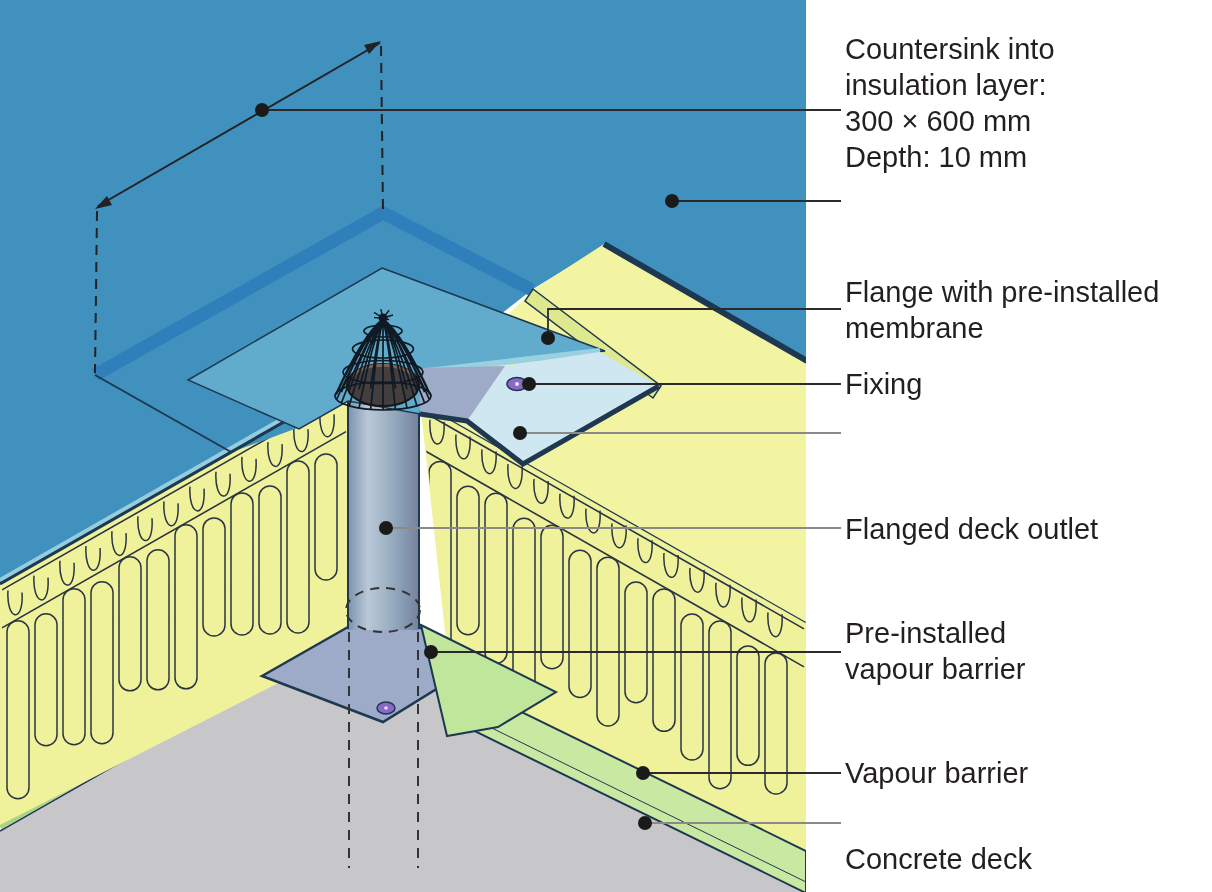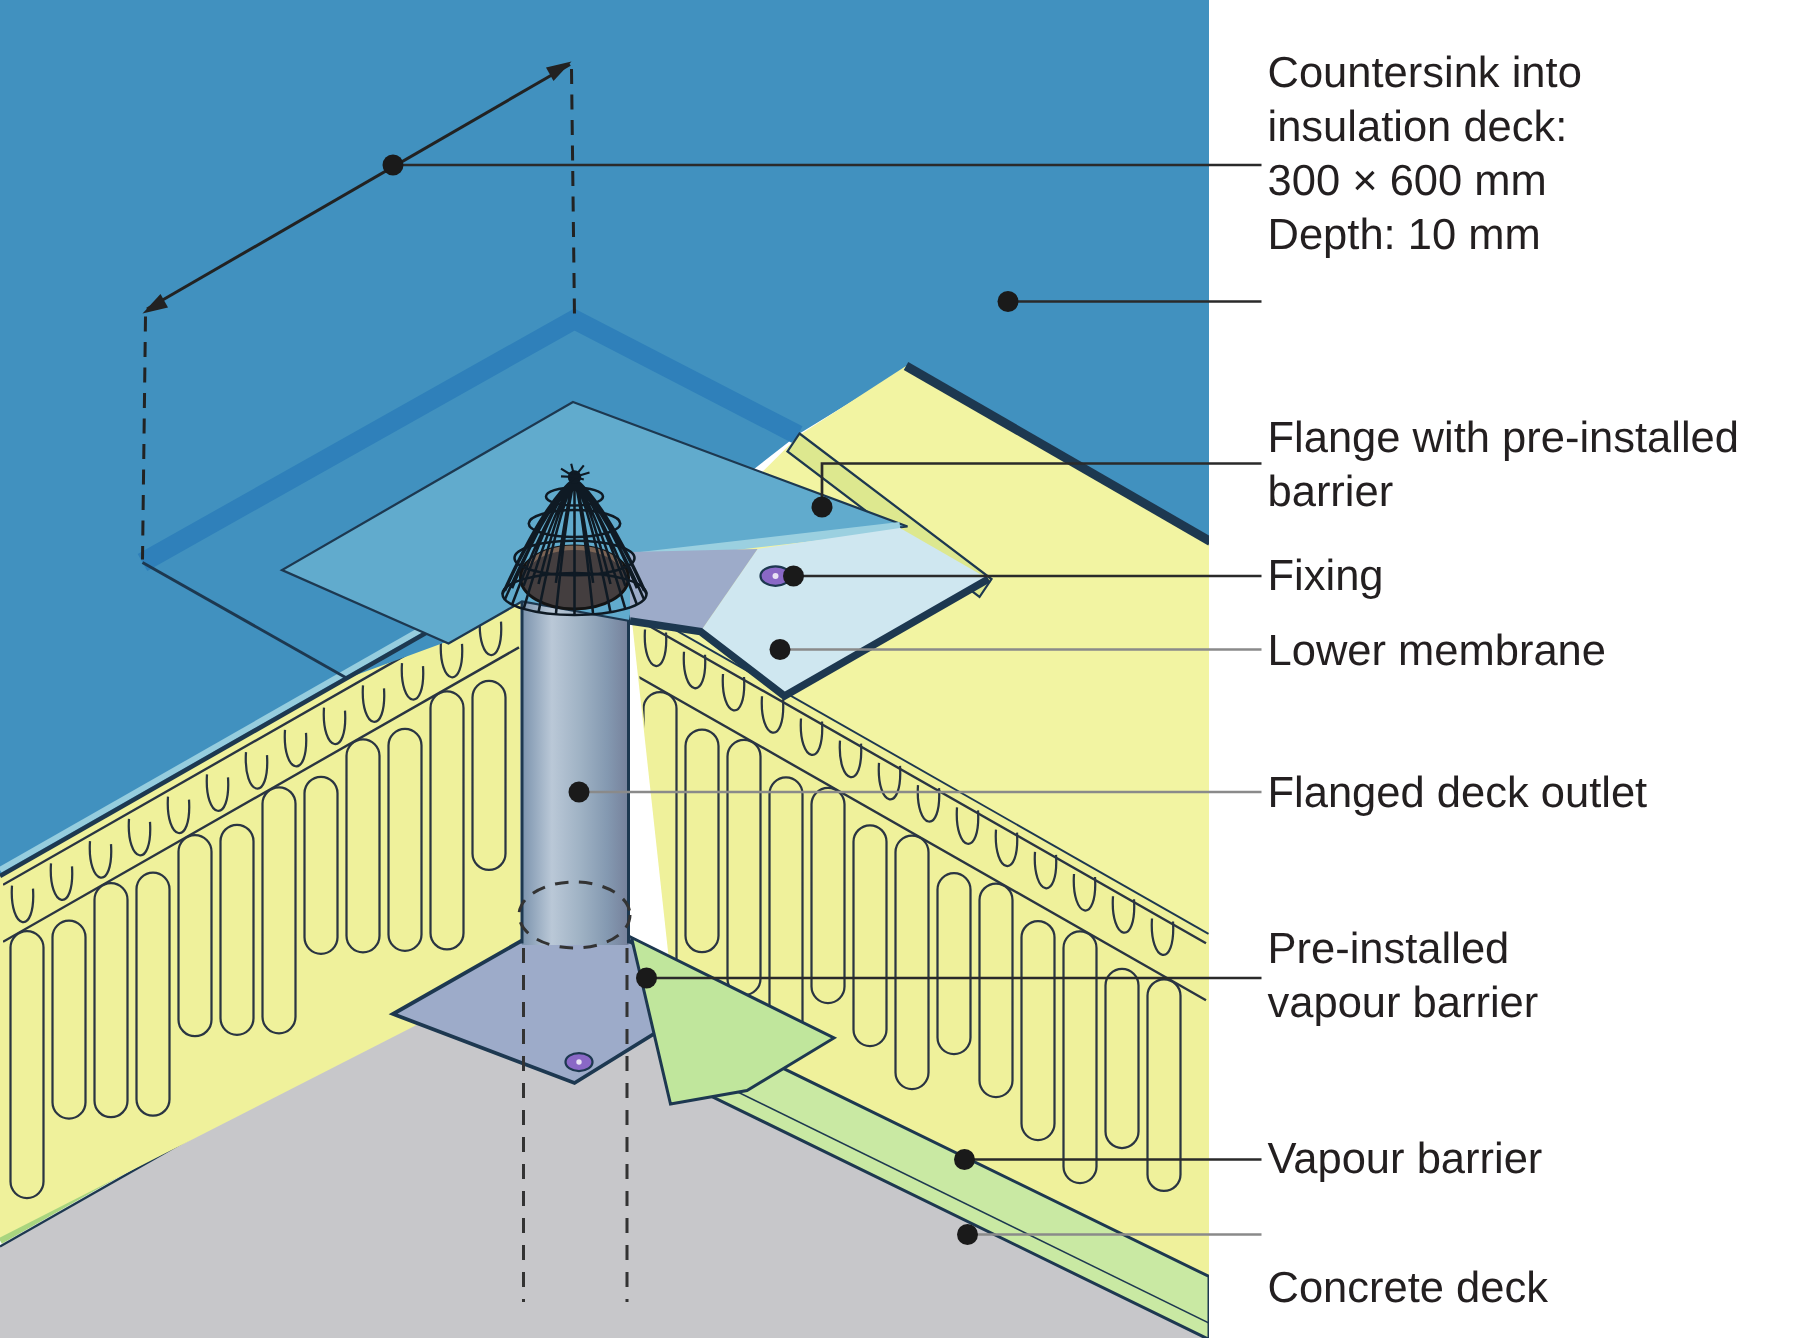--- a/index.html
+++ b/index.html
@@ -145,30 +145,29 @@
       <circle cx="386" cy="528" r="7"></circle>
       <circle cx="431" cy="652" r="7"></circle>
       <circle cx="643" cy="773" r="7"></circle>
       <circle cx="645" cy="823" r="7"></circle>
     </g>
   </g>
 </svg>
 
 <div class="lbl" style="top:31px">
   <div>Countersink into</div>
-  <div>insulation deck:</div>
+  <div>insulation layer:</div>
   <div>300 × 600 mm</div>
   <div>Depth: 10 mm</div>
 </div>
 <div class="lbl" style="top:274px">
   <div>Flange with pre-installed</div>
-  <div>barrier</div>
+  <div>membrane</div>
 </div>
 <div class="lbl" style="top:366px">Fixing</div>
-<div class="lbl" style="top:416px">Lower membrane</div>
 <div class="lbl" style="top:511px">Flanged deck outlet</div>
 <div class="lbl" style="top:615px">
   <div>Pre-installed</div>
   <div>vapour barrier</div>
 </div>
 <div class="lbl" style="top:755px">Vapour barrier</div>
 <div class="lbl" style="top:841px">Concrete deck</div>
 
 </div>
 

